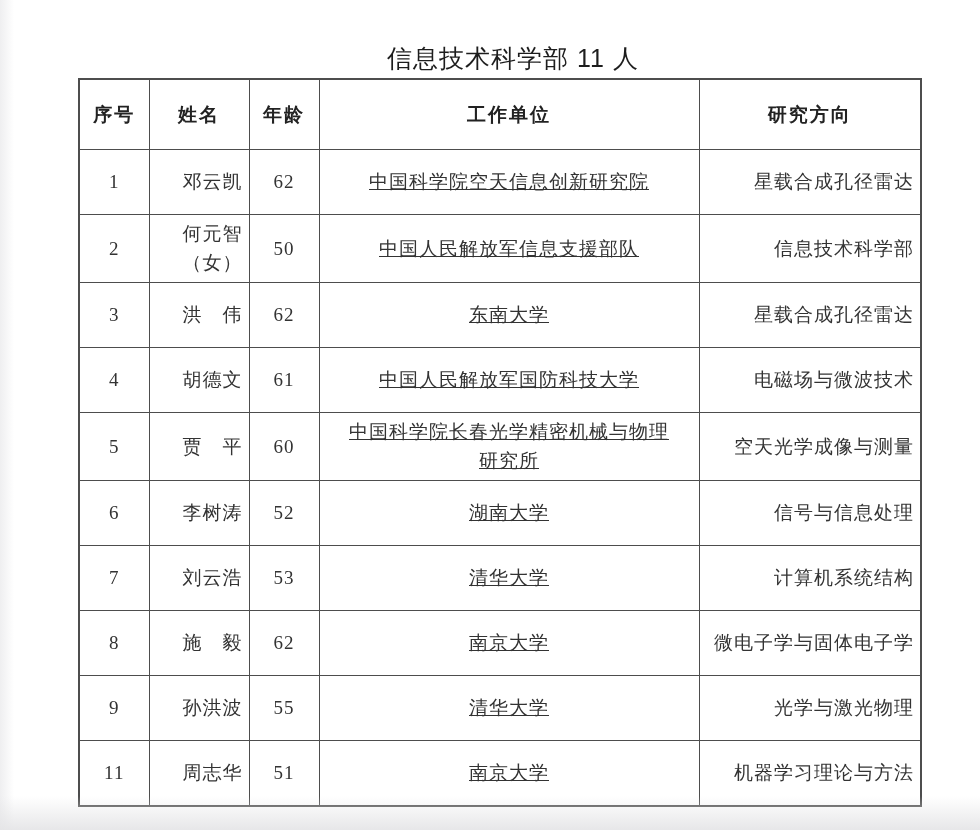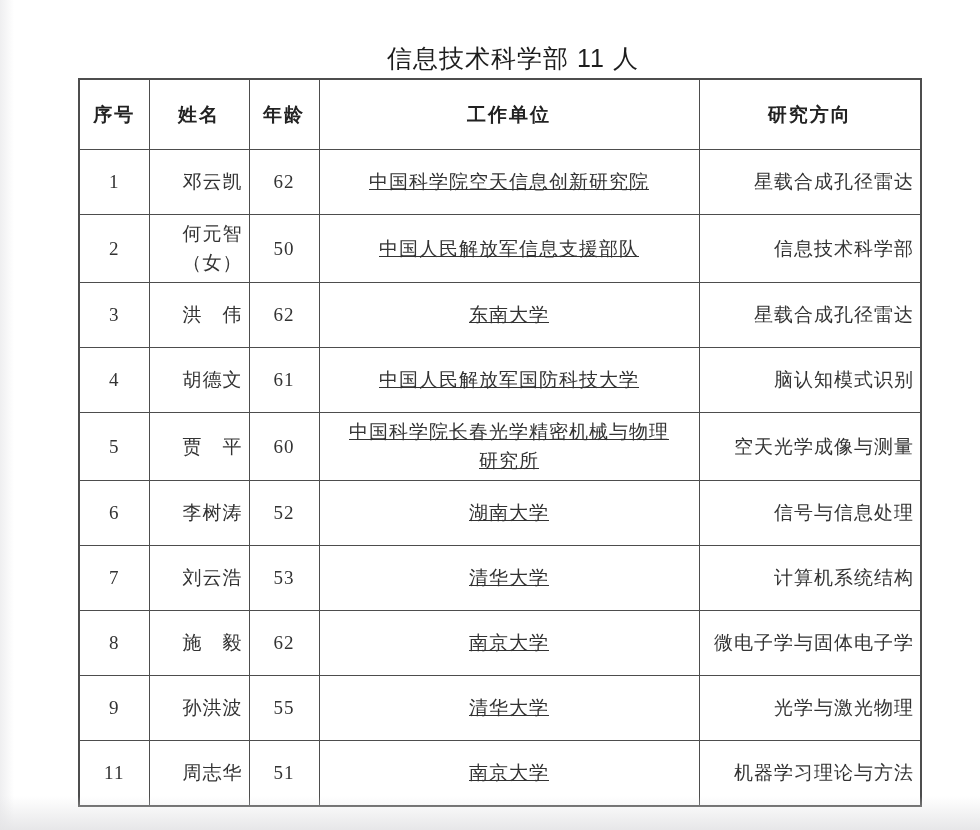--- a/index.html
+++ b/index.html
@@ -132,21 +132,21 @@
       <td class="c-age">62</td>
       <td class="c-org">东南大学</td>
       <td class="c-res">星载合成孔径雷达</td>
     </tr>
 
     <tr>
       <td class="c-no">4</td>
       <td class="c-name">胡德文</td>
       <td class="c-age">61</td>
       <td class="c-org">中国人民解放军国防科技大学</td>
-      <td class="c-res">脑认知模式识别</td>
+      <td class="c-res">电磁场与微波技术</td>
     </tr>
 
     <tr>
       <td class="c-no">5</td>
       <td class="c-name">贾　平</td>
       <td class="c-age">60</td>
       <td class="c-org">中国科学院长春光学精密机械与物理
 研究所</td>
       <td class="c-res">空天光学成像与测量</td>
     </tr>

